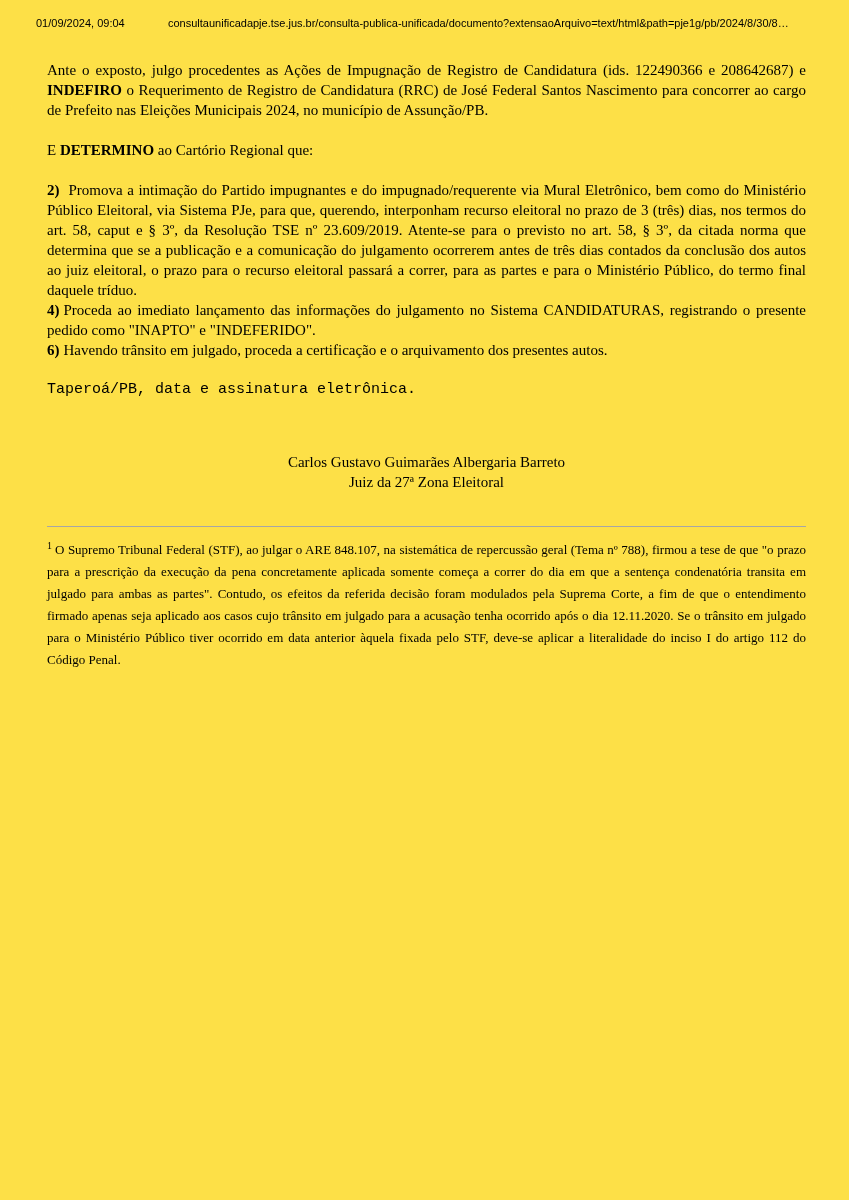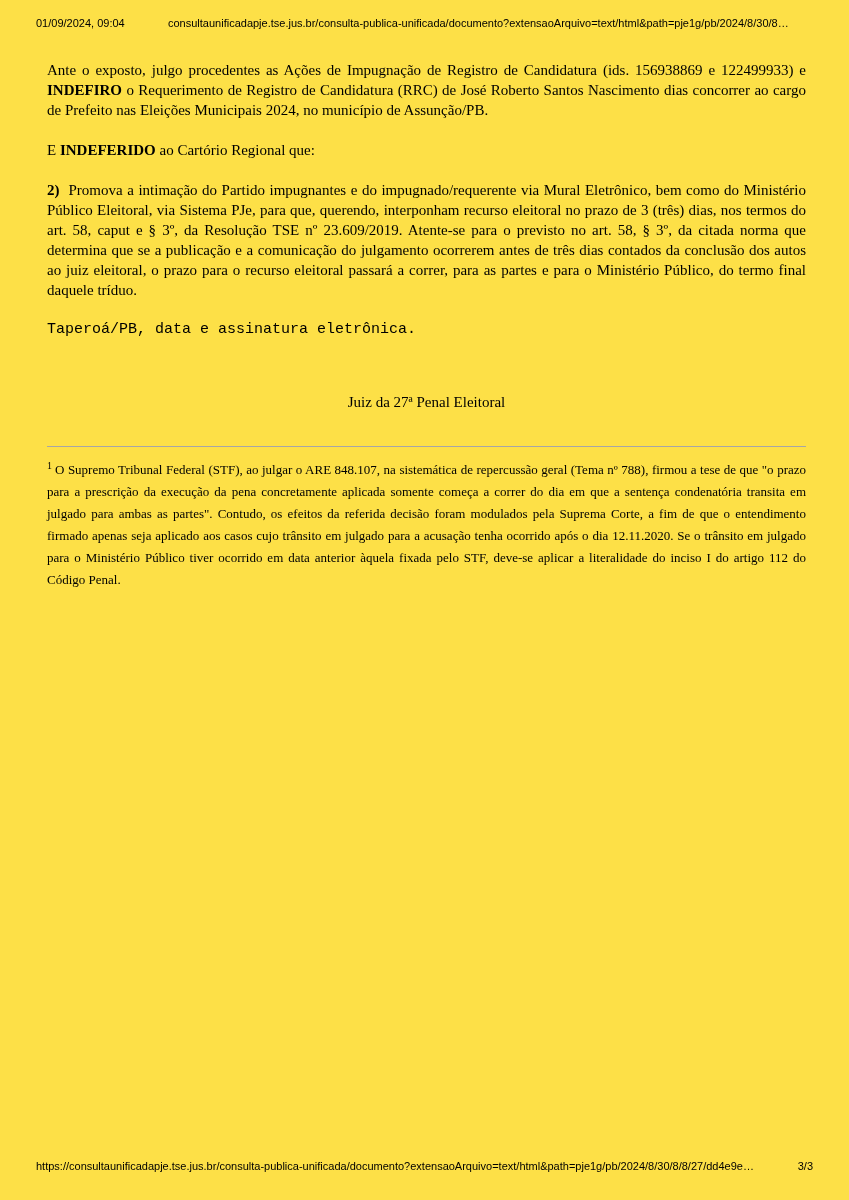--- a/index.html
+++ b/index.html
@@ -68,38 +68,37 @@
 
 <div class="page">
 
   <header class="print-header">
     <span class="hdr-date">01/09/2024, 09:04</span>
     <span class="hdr-url">consultaunificadapje.tse.jus.br/consulta-publica-unificada/documento?extensaoArquivo=text/html&amp;path=pje1g/pb/2024/8/30/8…</span>
   </header>
 
   <main class="doc">
 
-    <p class="para"><span>Ante o exposto, julgo procedentes as Ações de Impugnação de Registro de Candidatura (ids. 156938869 e 122499933) e </span><b>INDEFIRO</b><span> o Requerimento de Registro de Candidatura (RRC) de José Roberto Santos Nascimento dias concorrer ao cargo de Prefeito nas Eleições Municipais 2024, no município de Assunção/PB.</span></p>
+    <p class="para"><span>Ante o exposto, julgo procedentes as Ações de Impugnação de Registro de Candidatura (ids. 122490366 e 208642687) e </span><b>INDEFIRO</b><span> o Requerimento de Registro de Candidatura (RRC) de José Federal Santos Nascimento para concorrer ao cargo de Prefeito nas Eleições Municipais 2024, no município de Assunção/PB.</span></p>
 
-    <p class="para"><span>E </span><b>INDEFERIDO</b><span> ao Cartório Regional que:</span></p>
+    <p class="para"><span>E </span><b>DETERMINO</b><span> ao Cartório Regional que:</span></p>
 
     <div class="items">
       <p class="doc-item wide"><b class="item-num">2)</b><span class="item-text">Promova a intimação do Partido impugnantes e do impugnado/requerente via Mural Eletrônico, bem como do Ministério Público Eleitoral, via Sistema PJe, para que, querendo, interponham recurso eleitoral no prazo de 3 (três) dias, nos termos do art. 58, caput e § 3º, da Resolução TSE nº 23.609/2019. Atente-se para o previsto no art. 58, § 3º, da citada norma que determina que se a publicação e a comunicação do julgamento ocorrerem antes de três dias contados da conclusão dos autos ao juiz eleitoral, o prazo para o recurso eleitoral passará a correr, para as partes e para o Ministério Público, do termo final daquele tríduo.</span></p>
+      <p class="doc-item"><b class="item-num">4)</b><span class="item-text">Proceda ao imediato lançamento das informações do julgamento no Sistema CANDIDATURAS, registrando o presente pedido como "INAPTO" e "INDEFERIDO".</span></p>
+      <p class="doc-item"><b class="item-num">6)</b><span class="item-text">Havendo trânsito em julgado, proceda a certificação e o arquivamento dos presentes autos.</span></p>
     </div>
 
     <p class="place-line">Taperoá/PB, data e assinatura eletrônica.</p>
 
     <div class="signature">
-      <p>Juiz da 27ª Penal Eleitoral</p>
+      <p>Carlos Gustavo Guimarães Albergaria Barreto</p>
+      <p>Juiz da 27ª Zona Eleitoral</p>
     </div>
 
     <hr class="footnote-rule">
 
     <p class="footnote"><sup>1</sup><span>O Supremo Tribunal Federal (STF), ao julgar o ARE 848.107, na sistemática de repercussão geral (Tema nº 788), firmou a tese de que "o prazo para a prescrição da execução da pena concretamente aplicada somente começa a correr do dia em que a sentença condenatória transita em julgado para ambas as partes". Contudo, os efeitos da referida decisão foram modulados pela Suprema Corte, a fim de que o entendimento firmado apenas seja aplicado aos casos cujo trânsito em julgado para a acusação tenha ocorrido após o dia 12.11.2020. Se o trânsito em julgado para o Ministério Público tiver ocorrido em data anterior àquela fixada pelo STF, deve-se aplicar a literalidade do inciso I do artigo 112 do Código Penal.</span></p>
 
   </main>
 
-  <footer class="print-footer">
-    <span class="ftr-url">https://consultaunificadapje.tse.jus.br/consulta-publica-unificada/documento?extensaoArquivo=text/html&amp;path=pje1g/pb/2024/8/30/8/8/27/dd4e9e…</span>
-    <span class="ftr-page">3/3</span>
-  </footer>
 
 </div>
 
 </body></html>

